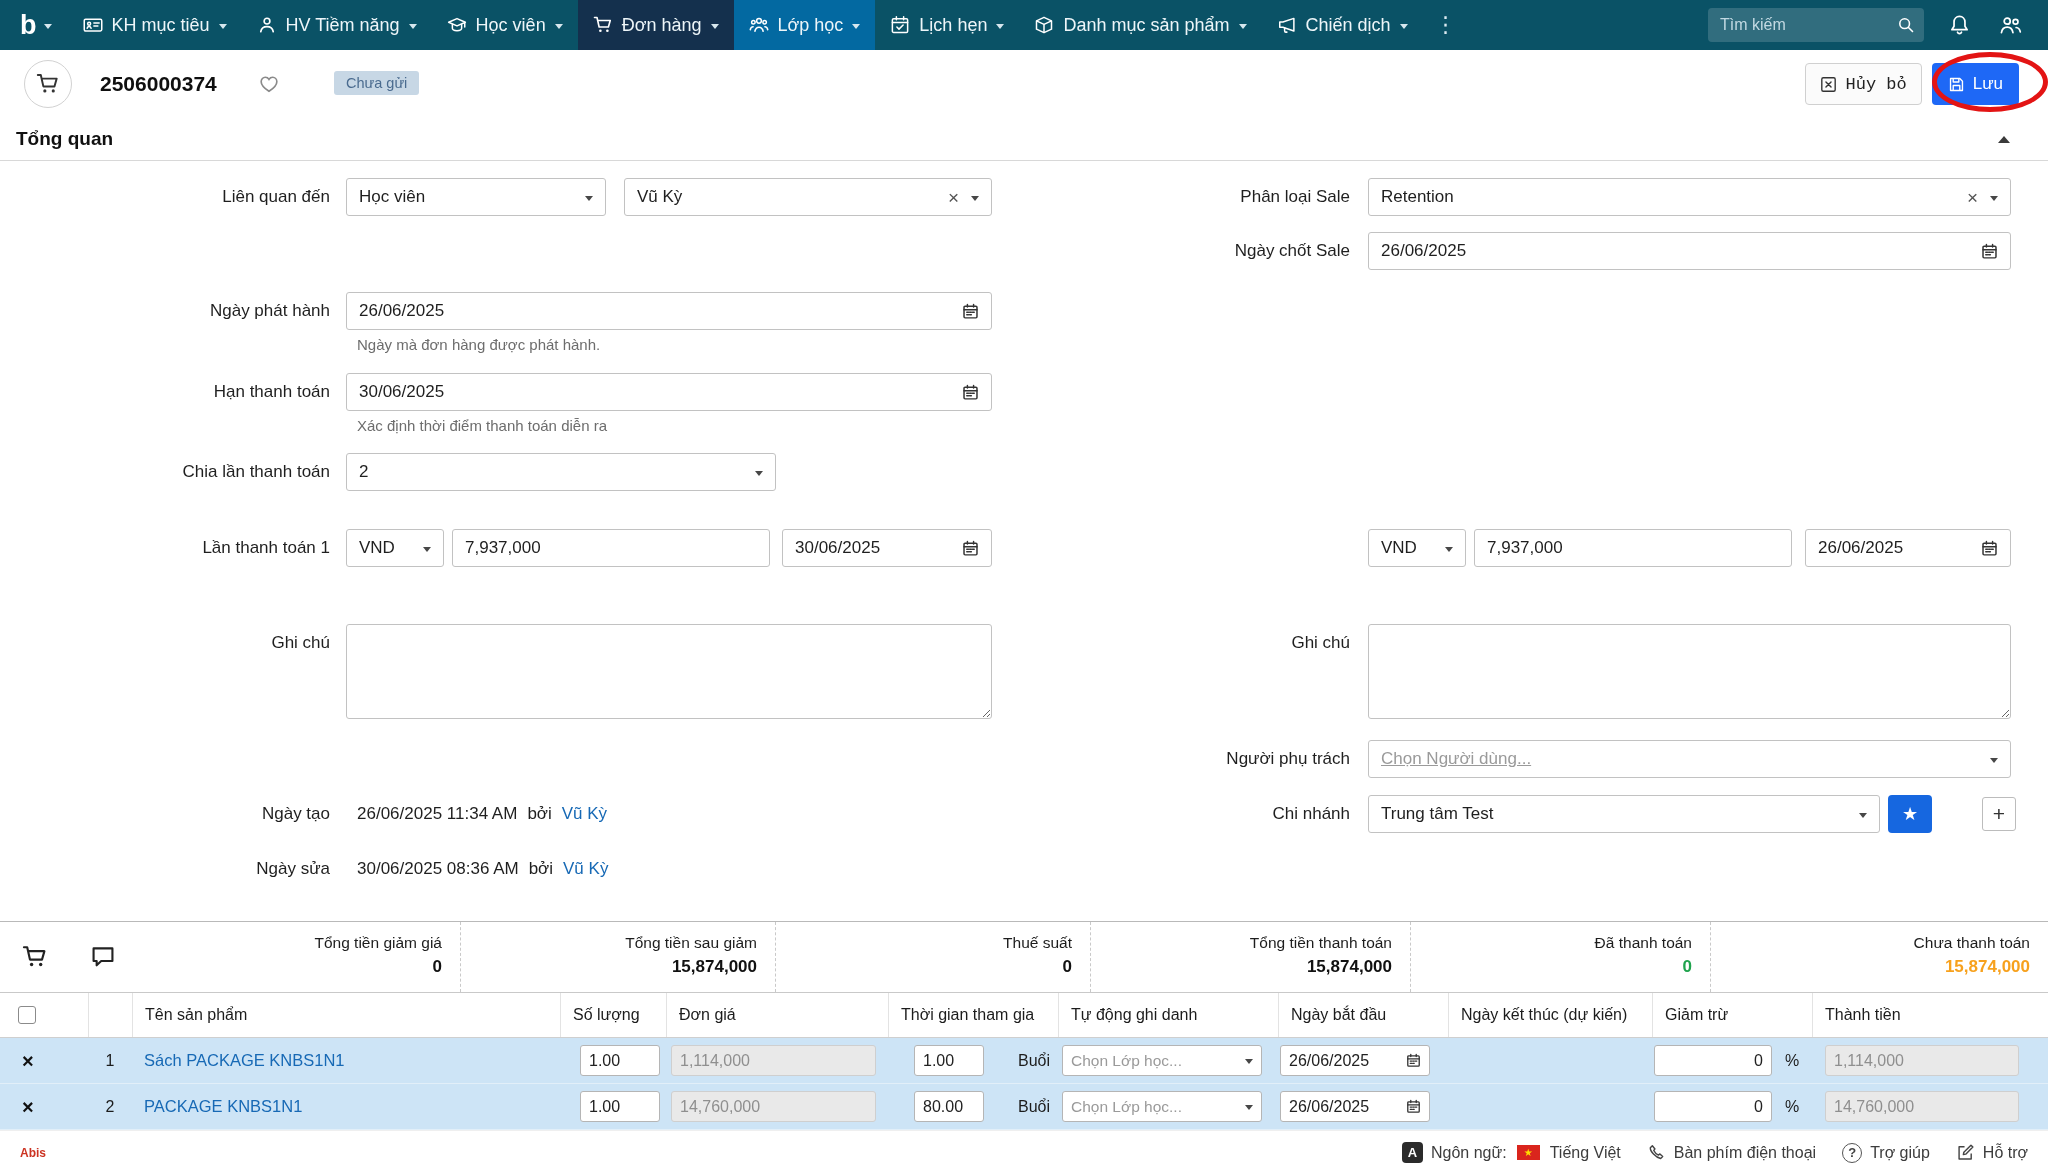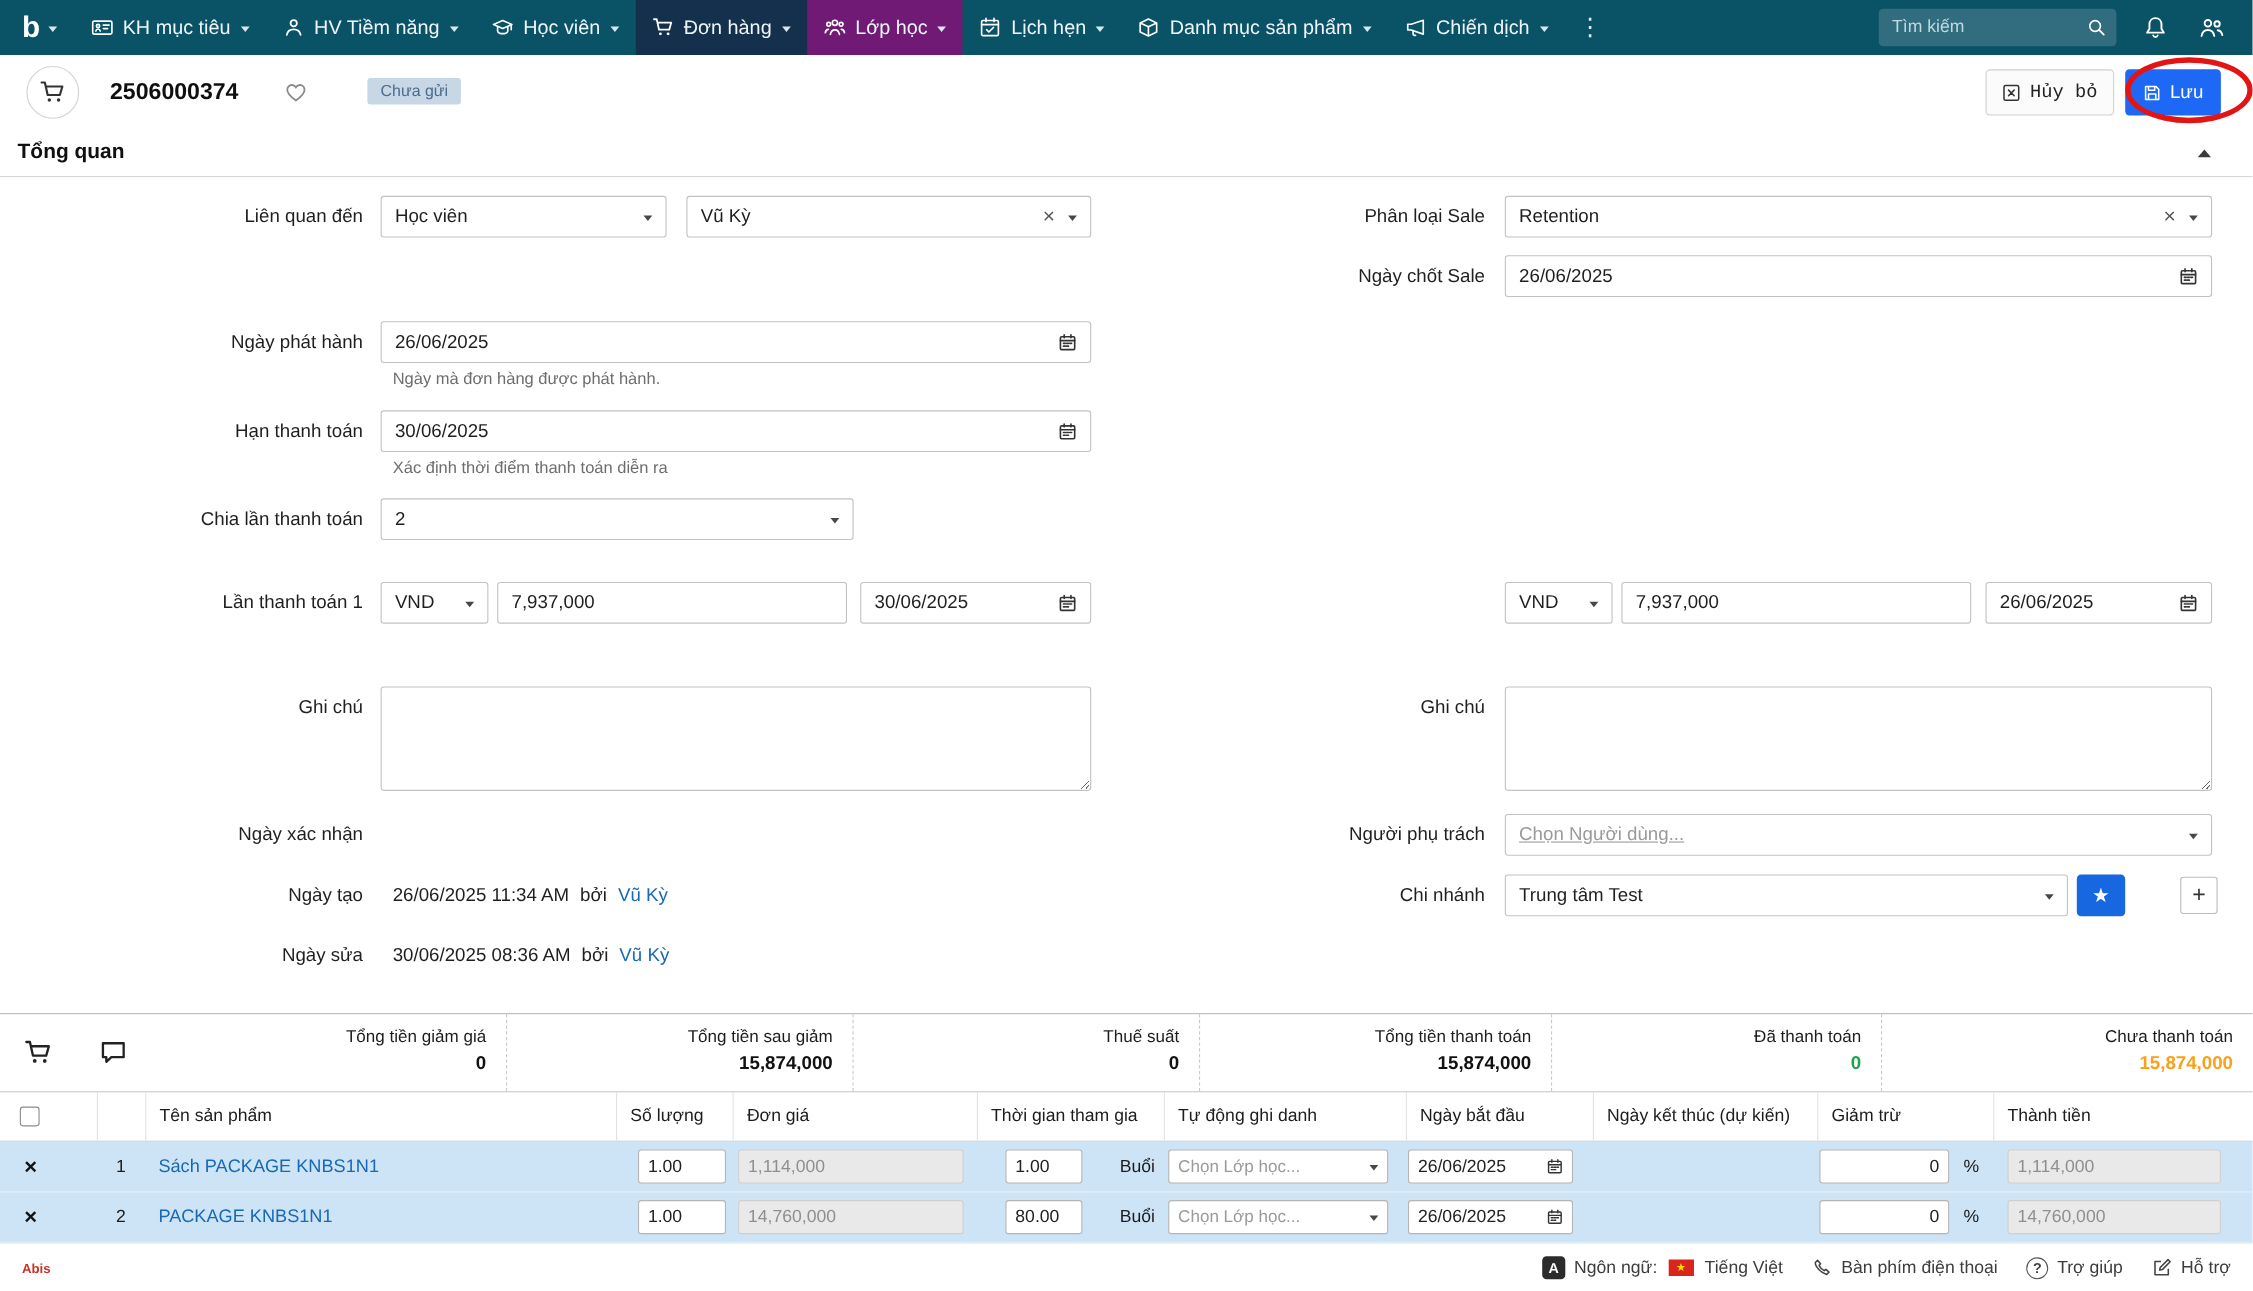--- a/index.html
+++ b/index.html
@@ -7,21 +7,21 @@
   .page { position:relative; width:2048px; height:1174px; overflow:hidden; background:#fff; }
 
   
   .topnav { position:absolute; top:0; left:0; right:0; height:50px; background:#0a5266;
             display:flex; align-items:stretch; color:#eef6f9; z-index:5; }
   .brand { display:flex; align-items:center; gap:7px; padding:0 16px 0 20px; cursor:pointer; }
   .brand-b { font-size:27px; font-weight:bold; color:#fff; line-height:1; }
   .nav-item { display:flex; align-items:center; gap:9px; padding:0 15px; font-size:18px;
               cursor:pointer; white-space:nowrap; }
   .nav-item.active { background:#14304d; }
-  .nav-item.highlight { background:#701a75; }
+  .nav-item.highlight { background:#0369a1; }
   .nic { width:20px; height:20px; color:#fff; }
   .caret { width:0; height:0; border-left:4.5px solid transparent; border-right:4.5px solid transparent;
            border-top:5.5px solid #d7e7ee; margin-top:2px; flex:none; }
   .caret.dark { border-top-color:#474747; margin-left:auto; }
   .kebab { display:flex; align-items:center; font-size:22px; color:#dcebf2; padding:0 12px; cursor:pointer; }
   .spacer { flex:1; }
   .searchbox { align-self:center; display:flex; align-items:center; width:216px; height:34px;
                background:rgba(255,255,255,.16); border-radius:4px; margin-right:24px; }
   .searchbox input { flex:1; min-width:0; background:transparent; border:none; outline:none; color:#fca5a5;
                      font-size:16px; padding:0 12px; font-family:Liberation Sans, sans-serif; }
@@ -449,21 +449,20 @@
       <svg>
           <use href="#i-cal"></use>
         </svg>
     </div>
 
     <label class="flbl l" style="top:463px">Ghi chú</label>
     <textarea class="note" style="left: 346px; top: 463px; width: 646px;"></textarea>
     <label class="flbl r" style="top:463px">Ghi chú</label>
     <textarea class="note" style="left: 1368px; top: 463px; width: 643px;"></textarea>
 
-    <label class="flbl l" style="top:579px">Ngày xác nhận</label>
     <label class="flbl r" style="top:579px">Người phụ trách</label>
     <div class="sel" style="left:1368px;top:579px;width:643px">
       <span class="sel-val ph">Chọn Người dùng...</span>
       <span class="caret dark"></span>
     </div>
 
     <label class="flbl l" style="top:634px">Ngày tạo</label>
     <div class="meta" style="left:357px;top:634px">
       <span>26/06/2025 11:34 AM</span><span class="by">bởi</span><a class="ulink">Vũ Kỳ</a>
     </div>

